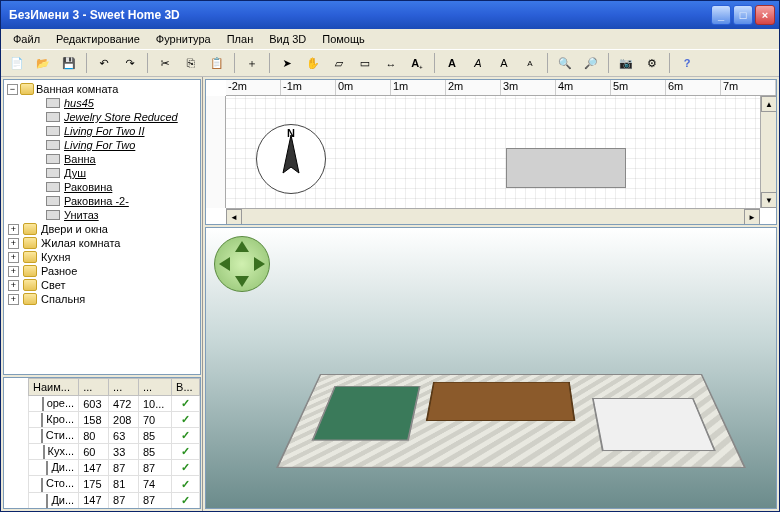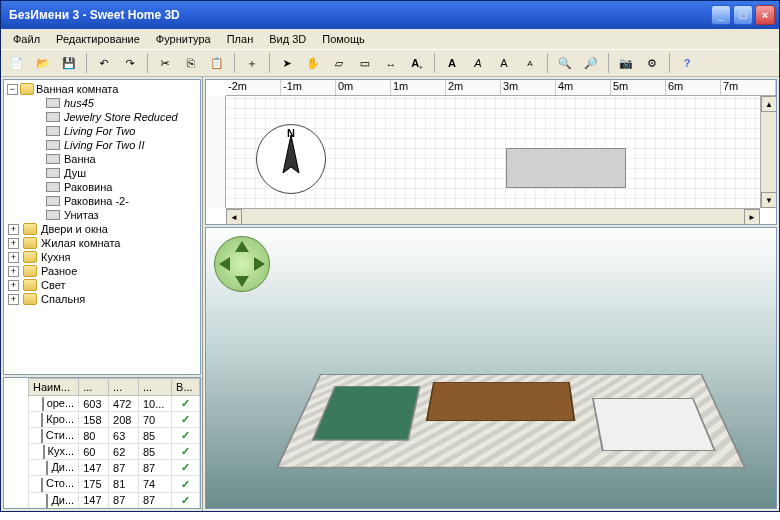--- a/index.html
+++ b/index.html
@@ -14,21 +14,21 @@
   .menu-item { padding: 2px 6px; cursor: pointer; }
   .toolbar { height: 28px; background: #ece9d8; border-top: 1px solid #fff; border-bottom: 1px solid #bbb; display: flex; align-items: center; padding: 0 5px; gap: 4px; }
   .tool-btn { width: 22px; height: 22px; display: flex; align-items: center; justify-content: center; cursor: pointer; border-radius: 3px; }
   .tool-sep { width: 1px; height: 20px; background: #aaa; margin: 0 2px; }
   .main-area { flex: 1; display: flex; overflow: hidden; }
   .left-pane { width: 202px; display: flex; flex-direction: column; border-right: 1px solid #999; }
   .tree-panel { flex: 1; background: #fff; border: 1px solid #7f9db9; margin: 2px 1px 1px 2px; overflow: auto; padding: 2px; }
   .tree-root { display: flex; align-items: center; gap: 2px; padding: 1px; }
   .tree-expand { width: 11px; height: 11px; border: 1px solid #919191; background: #fff; display: flex; align-items: center; justify-content: center; font-size: 9px; line-height: 9px; cursor: pointer; color: #000; }
   .tree-item { display: flex; align-items: center; gap: 4px; padding: 1px 0 1px 18px; cursor: pointer; white-space: nowrap; }
-  .tree-item.child { padding-left: 40px; font-style: italic; }
+  .tree-item.child { padding-left: 40px; font-style: italic; text-decoration: underline; }
   .tree-item.child.normal { font-style: normal; }
   .folder-icon { width: 14px; height: 12px; background: linear-gradient(to bottom, #fce79c, #e8c558); border: 1px solid #c9a227; border-radius: 2px; }
   .furn-icon { width: 14px; height: 10px; background: #ddd; border: 1px solid #888; }
   .table-panel { height: 132px; background: #fff; border: 1px solid #7f9db9; margin: 1px 1px 2px 2px; overflow: auto; padding-left: 24px; }
   .ftable { width: 100%; border-collapse: collapse; }
   .ftable th { background: #ece9d8; border: 1px solid #c0c0c0; padding: 2px 4px; font-weight: normal; text-align: left; cursor: pointer; height: 16px; }
   .ftable td { border: 1px solid #e0e0e0; padding: 1px 4px; text-align: left; height: 15px; }
   .ftable td:first-child { text-align: right; }
   .ftable td.chk { text-align: center; color: #2a9020; font-weight: bold; }
   .right-pane { flex: 1; display: flex; flex-direction: column; background: #ece9d8; }
@@ -129,25 +129,25 @@
             <div class="tree-item child">
               <span class="furn-icon"></span>
               <span>hus45</span>
             </div>
             <div class="tree-item child">
               <span class="furn-icon"></span>
               <span>Jewelry Store Reduced</span>
             </div>
             <div class="tree-item child">
               <span class="furn-icon"></span>
+              <span>Living For Two II</span>
+            </div>
+            <div class="tree-item child">
+              <span class="furn-icon"></span>
               <span>Living For Two</span>
-            </div>
-            <div class="tree-item child">
-              <span class="furn-icon"></span>
-              <span>Living For Two II</span>
             </div>
             <div class="tree-item child normal">
               <span class="furn-icon"></span>
               <span>Ванна</span>
             </div>
             <div class="tree-item child normal">
               <span class="furn-icon"></span>
               <span>Душ</span>
             </div>
             <div class="tree-item child normal">
@@ -226,21 +226,21 @@
               <tr>
                 <td><span class="furn-icon" style="vertical-align:middle;margin-right:3px"></span>Сти...</td>
                 <td>80</td>
                 <td>63</td>
                 <td>85</td>
                 <td class="chk">✓</td>
               </tr>
               <tr>
                 <td><span class="furn-icon" style="vertical-align:middle;margin-right:3px"></span>Кух...</td>
                 <td>60</td>
-                <td>62</td>
+                <td>33</td>
                 <td>85</td>
                 <td class="chk">✓</td>
               </tr>
               <tr>
                 <td><span class="furn-icon" style="vertical-align:middle;margin-right:3px"></span>Ди...</td>
                 <td>147</td>
                 <td>87</td>
                 <td>87</td>
                 <td class="chk">✓</td>
               </tr>

